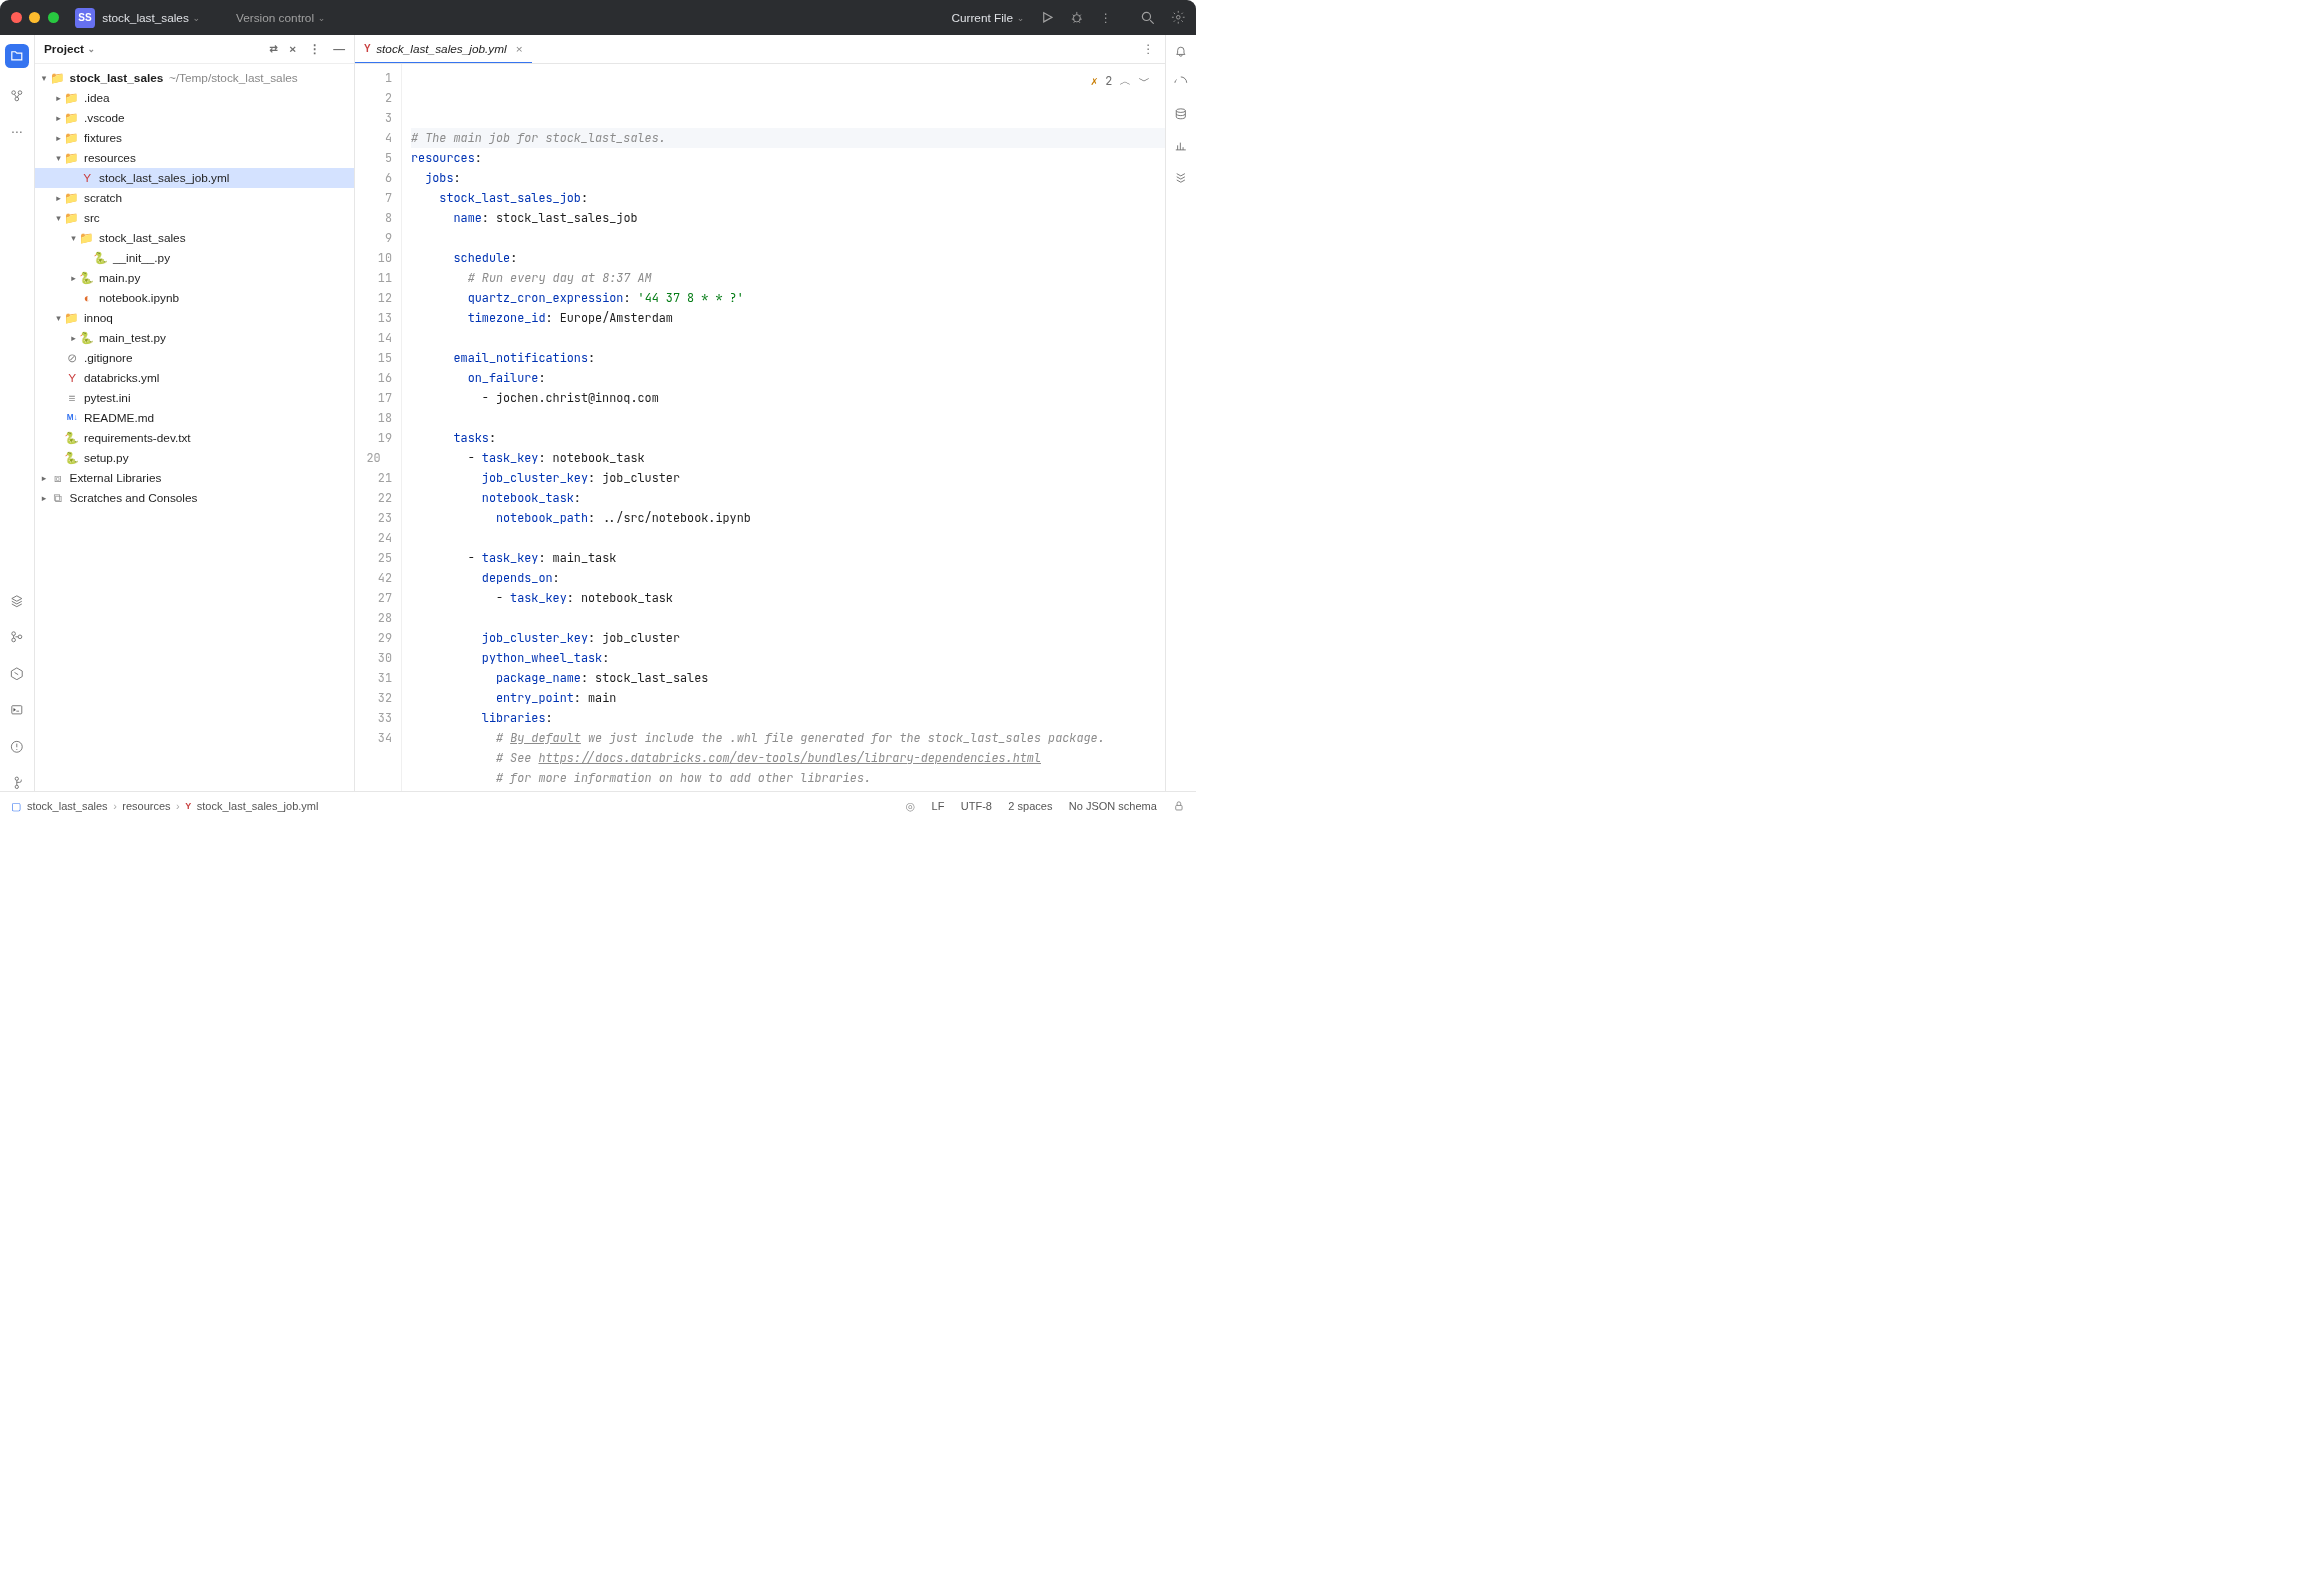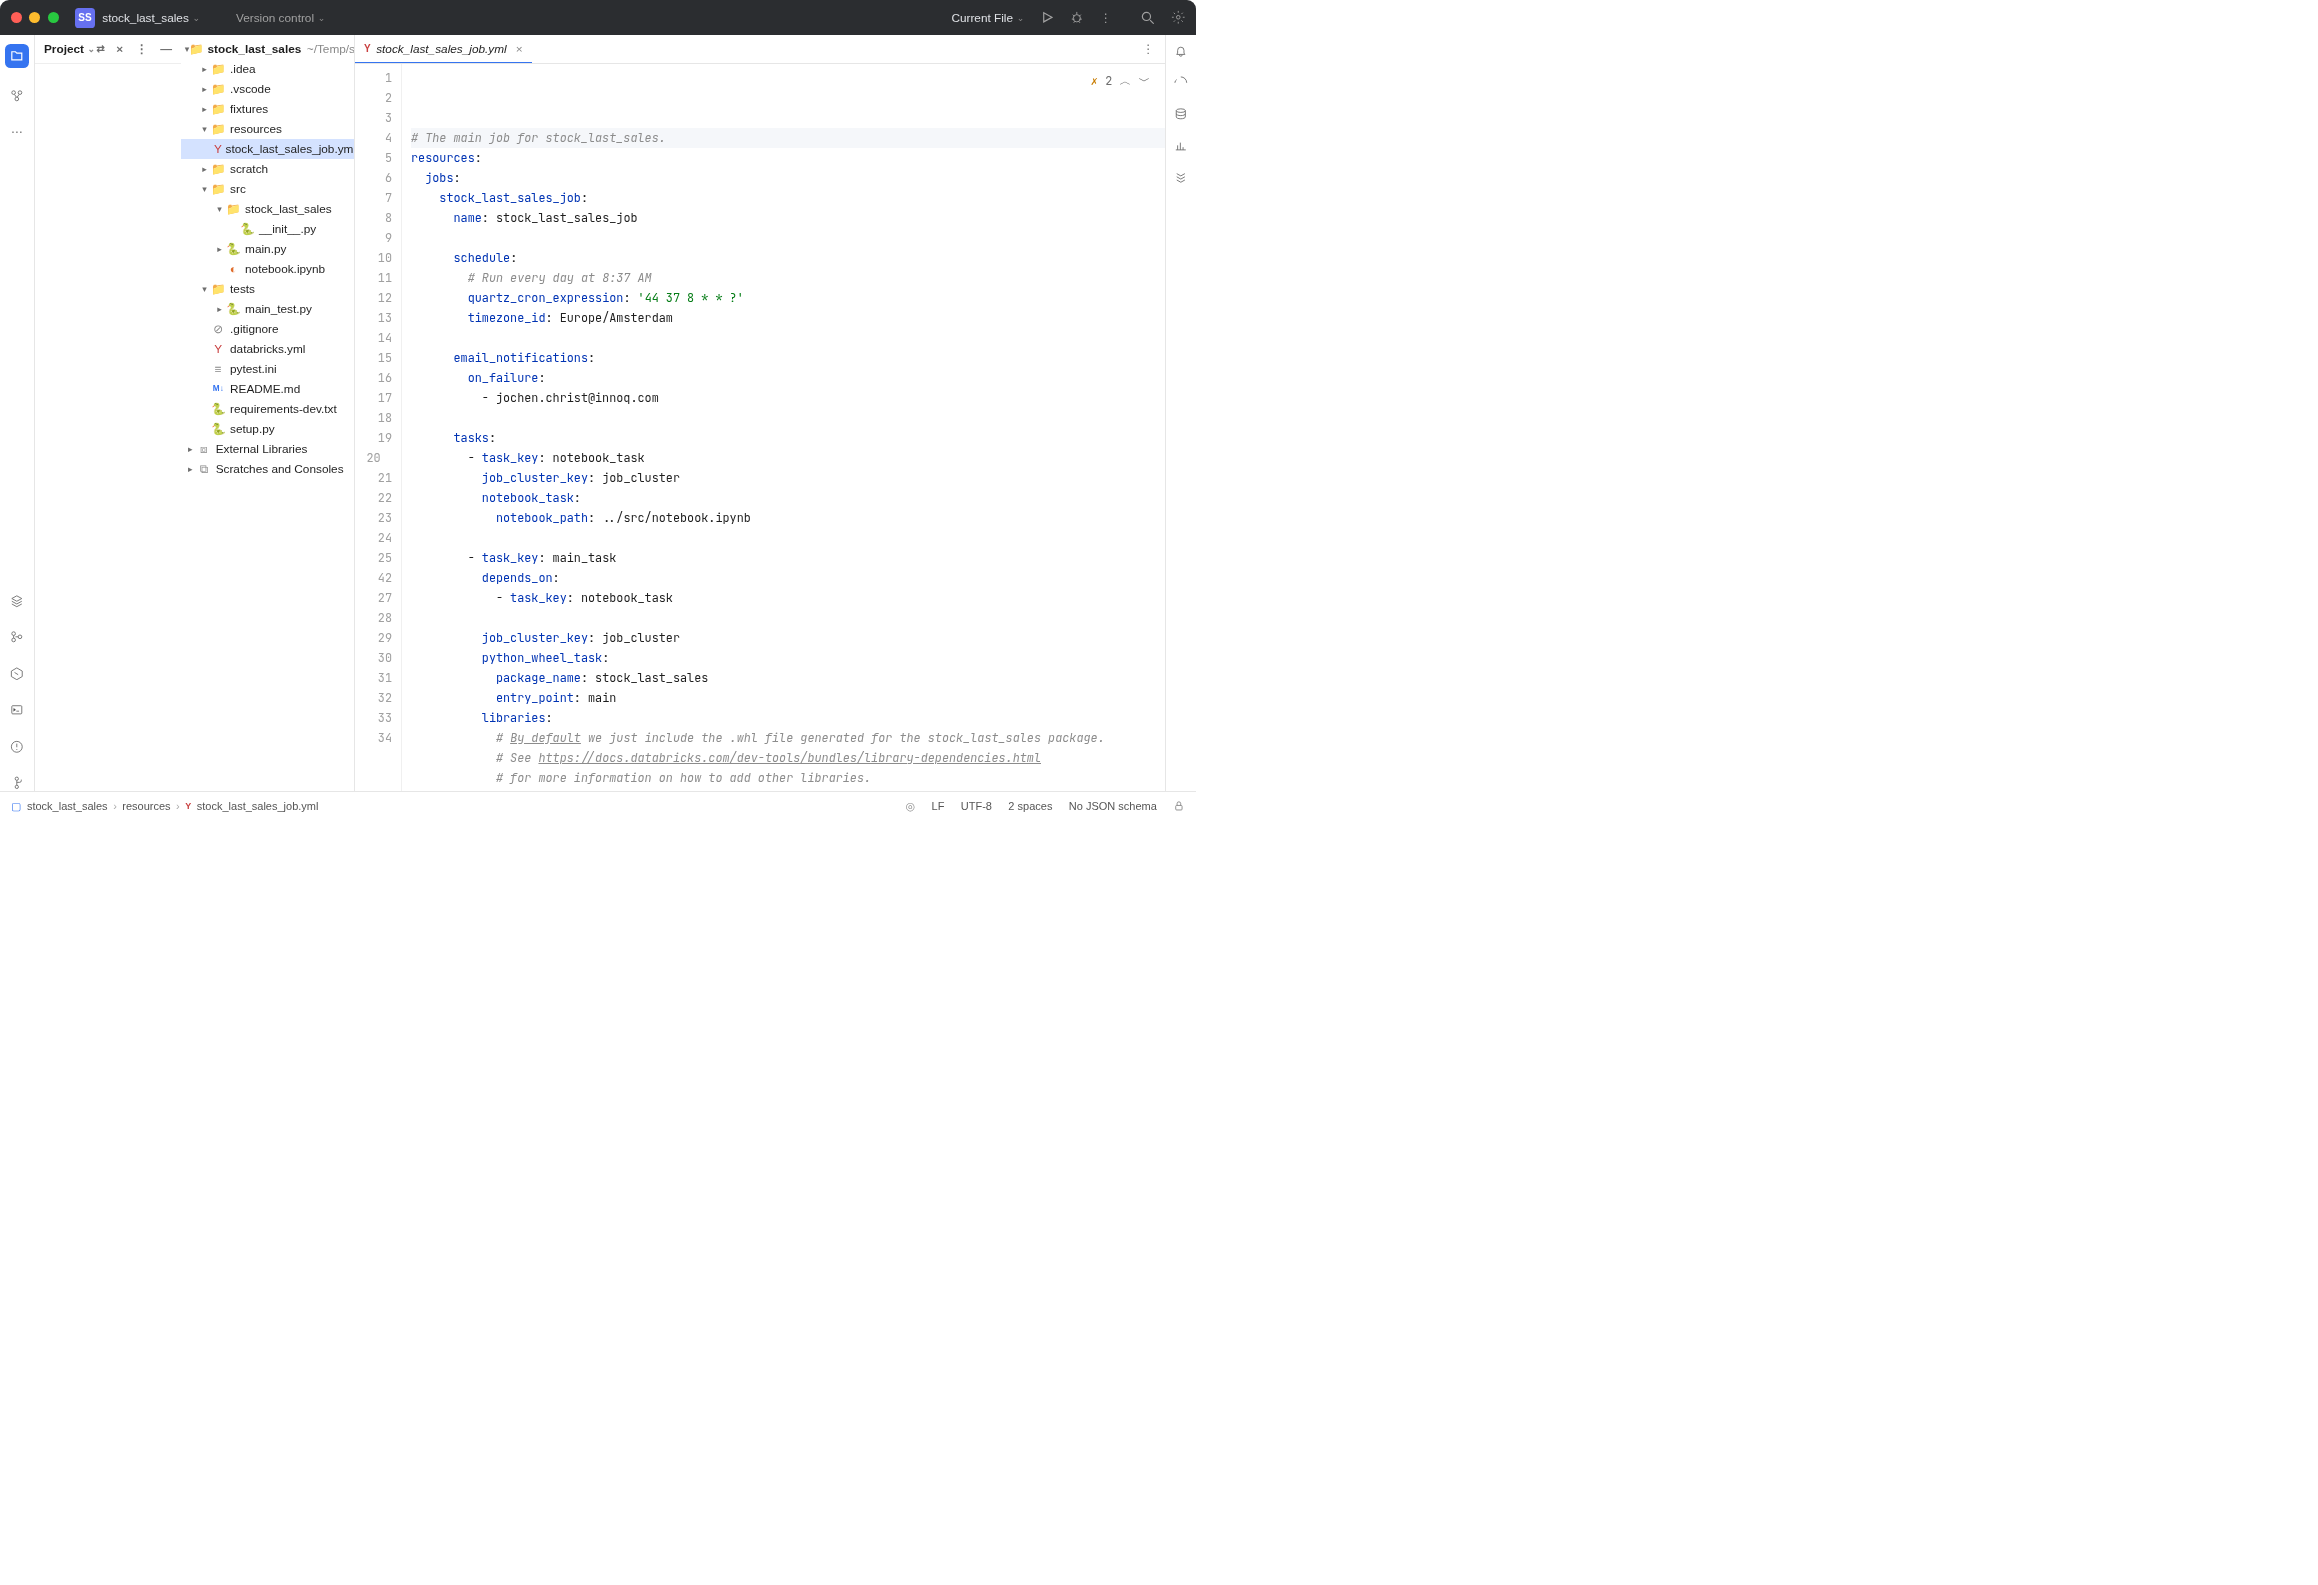--- a/index.html
+++ b/index.html
@@ -13,21 +13,21 @@
 .chev { font-size: 9px; color: #888; }
 .vc { margin-left: 36px; color: #a0a0a0; display: flex; align-items: center; gap: 3.6px; }
 .title-right { margin-left: auto; display: flex; align-items: center; gap: 16.4px; }
 .title-right .ico { color: #a0a0a0; cursor: pointer; }
 .cur-file { color: #dfe1e5; display: flex; align-items: center; gap: 3.6px; }
 .main { display: flex; height: 756px; }
 .left-rail { width: 35px; background: #fff; border-right: 0.9px solid #e6e6e6; display: flex; flex-direction: column; align-items: center; padding-top: 9px; gap: 20px; }
 .left-rail .ico { color: #6e6e6e; cursor: pointer; width: 16.4px; height: 16.4px; display: flex; align-items: center; justify-content: center; }
 .left-rail .active { background: #3574f0; border-radius: 5.5px; width: 23.6px; height: 23.6px; color: #fff; }
 .left-rail .spacer { flex: 1; }
-.project-panel { width: 320px; border-right: 0.9px solid #e6e6e6; display: flex; }
+.project-panel { width: 320px; border-right: 0.9px solid #e6e6e6; display: flex; flex-direction: column; }
 .proj-header { height: 29px; display: flex; align-items: center; padding: 0 9px; font-weight: 600; color: #1e1e1e; border-bottom: 0.9px solid #eee; }
 .proj-header .ttl { display: flex; align-items: center; gap: 3.6px; }
 .proj-header .act { margin-left: auto; display: flex; gap: 12.7px; color: #6e6e6e; }
 .tree { flex: 1; overflow: auto; padding: 3.6px 0; font-size: 11.8px; }
 .node { display: flex; align-items: center; height: 20px; padding-right: 7.3px; white-space: nowrap; cursor: pointer; }
 .node .arrow { width: 11px; text-align: center; color: #6e6e6e; font-size: 9px; }
 .node .fico { width: 16.4px; text-align: center; margin-right: 3.6px; }
 .node.sel { background: #d4e2ff; }
 .node .sec { color: #888; margin-left: 5.5px; }
 .d0{padding-left:3.6px}.d1{padding-left:18px}.d2{padding-left:33px}.d3{padding-left:47px}
@@ -231,21 +231,21 @@
           <span>main.py</span>
         </div>
       <div class="node d2">
           <span class="arrow"></span>
           <span class="fico" style="color:#e06c2b">◐</span>
           <span>notebook.ipynb</span>
         </div>
       <div class="node d1">
           <span class="arrow">▾</span>
           <span class="fico">📁</span>
-          <span>tests</span>
+          <span>innoq</span>
         </div>
       <div class="node d2">
           <span class="arrow">▸</span>
           <span class="fico">🐍</span>
           <span>main_test.py</span>
         </div>
       <div class="node d1">
           <span class="arrow"></span>
           <span class="fico" style="color:#888">⊘</span>
           <span>.gitignore</span>

